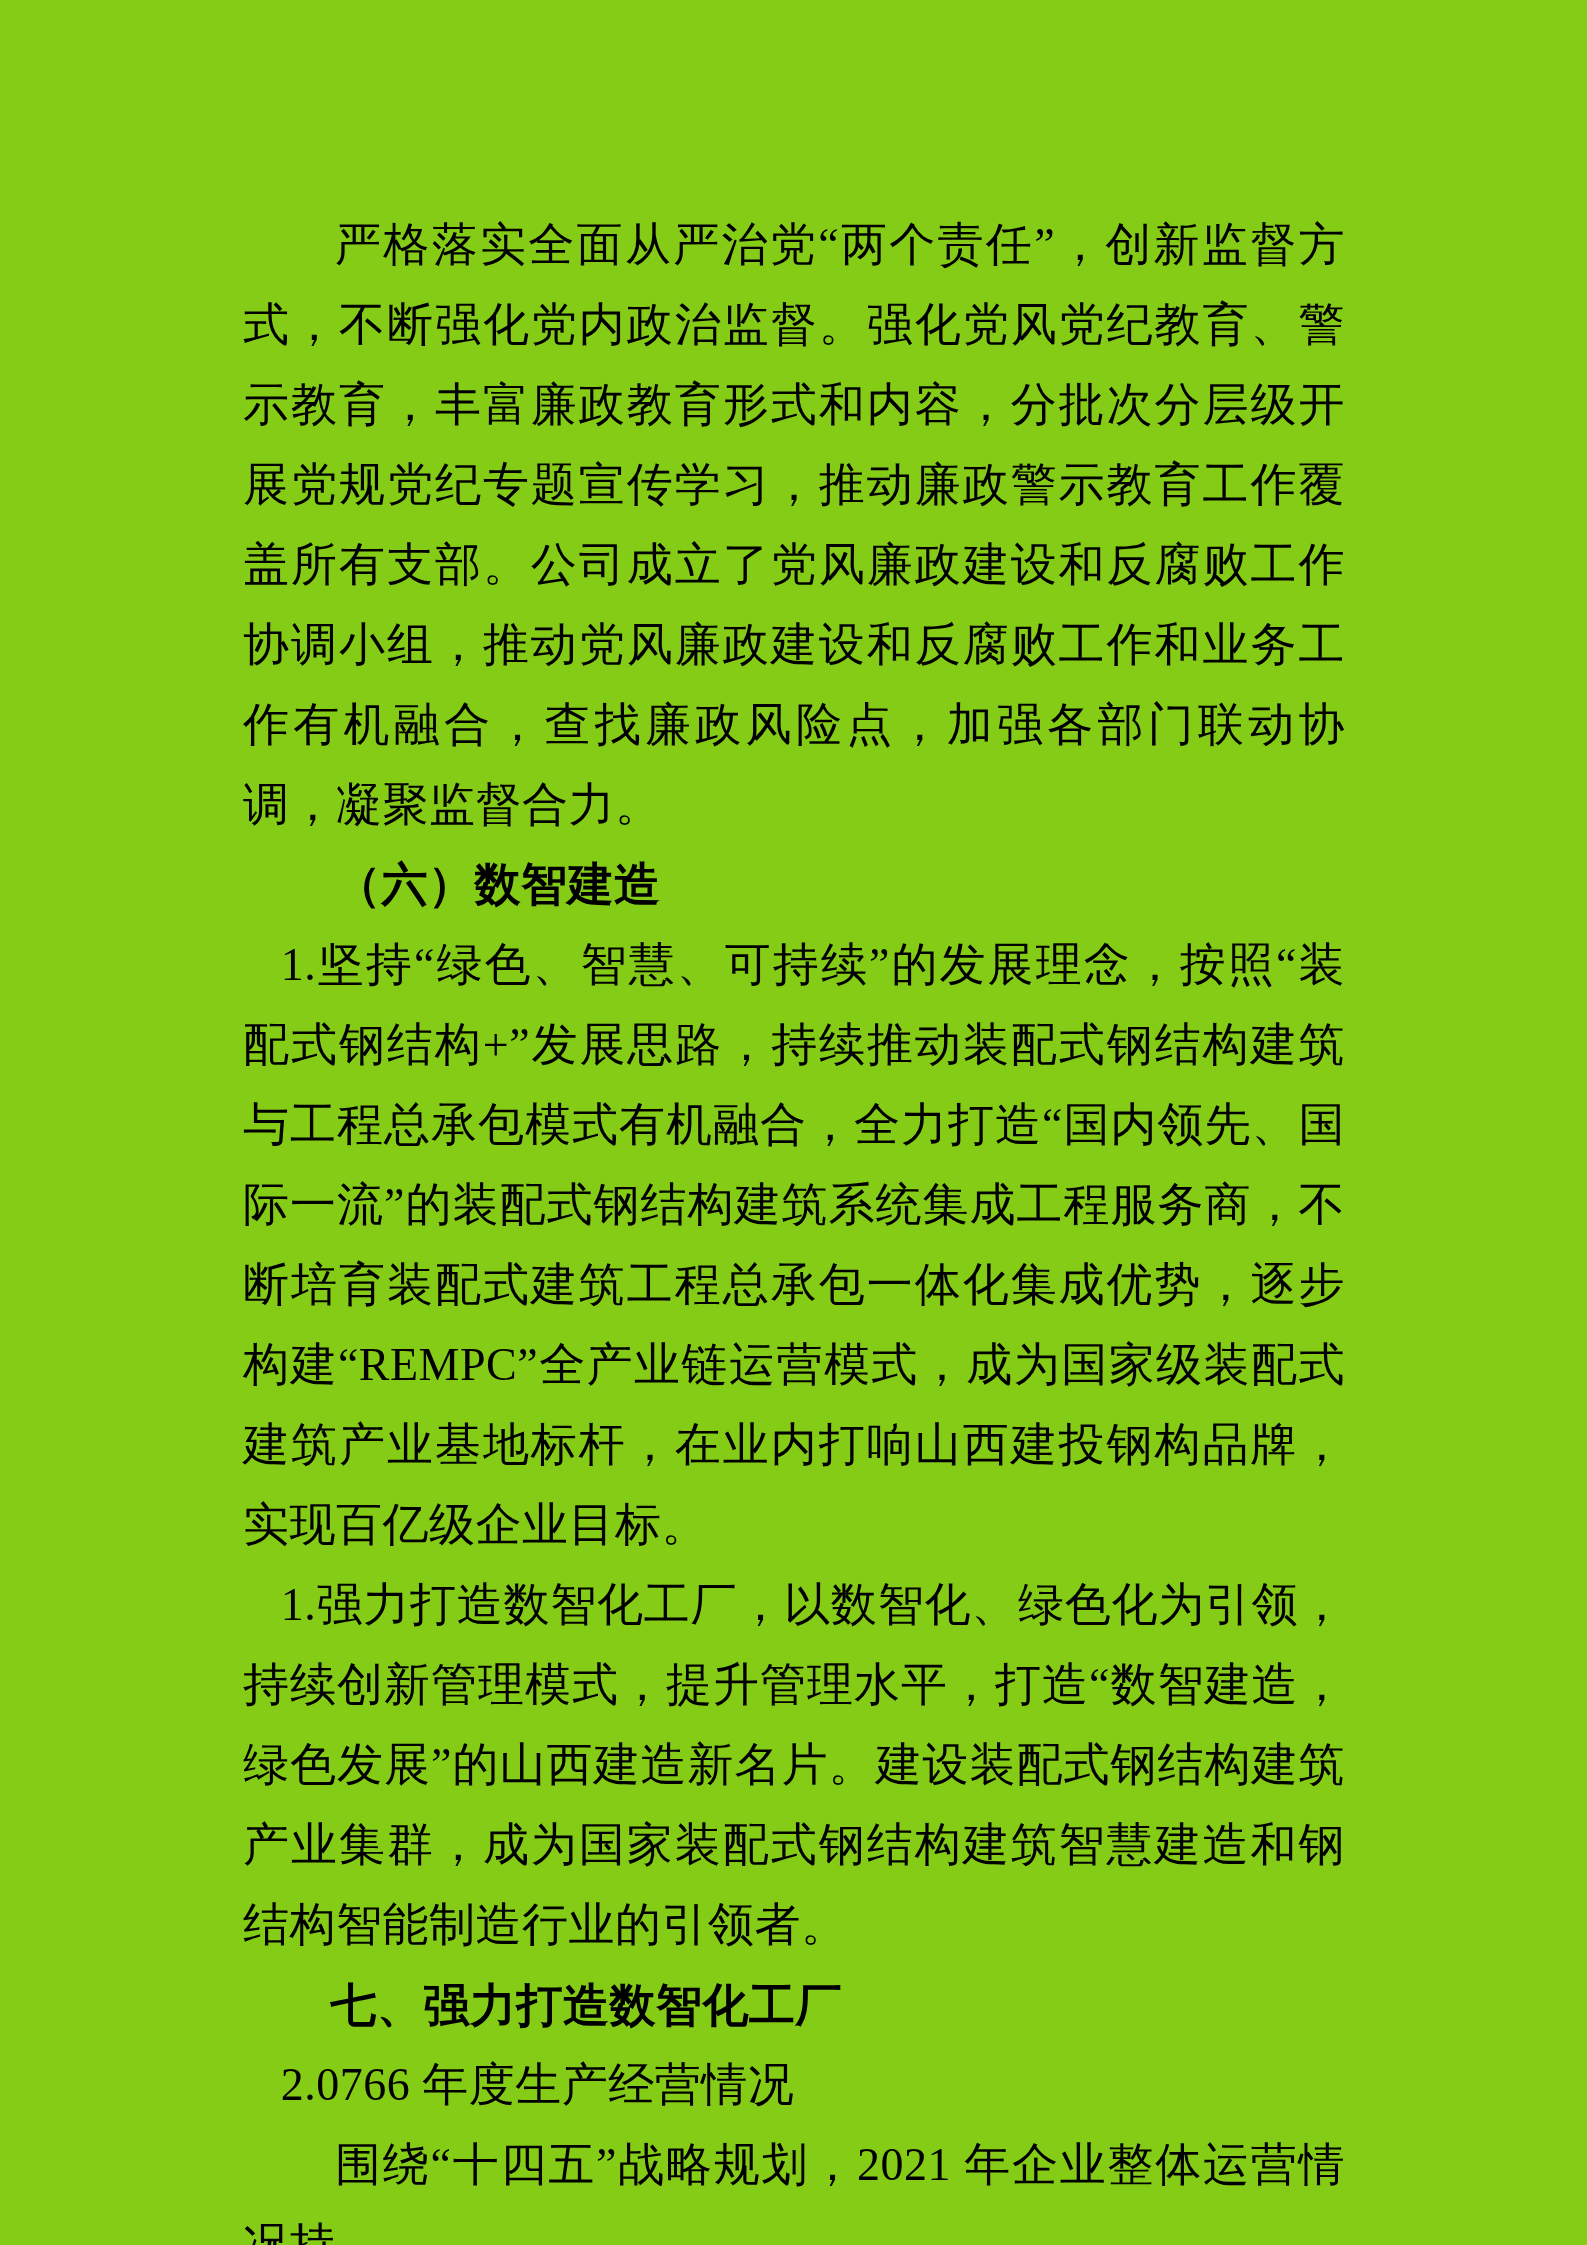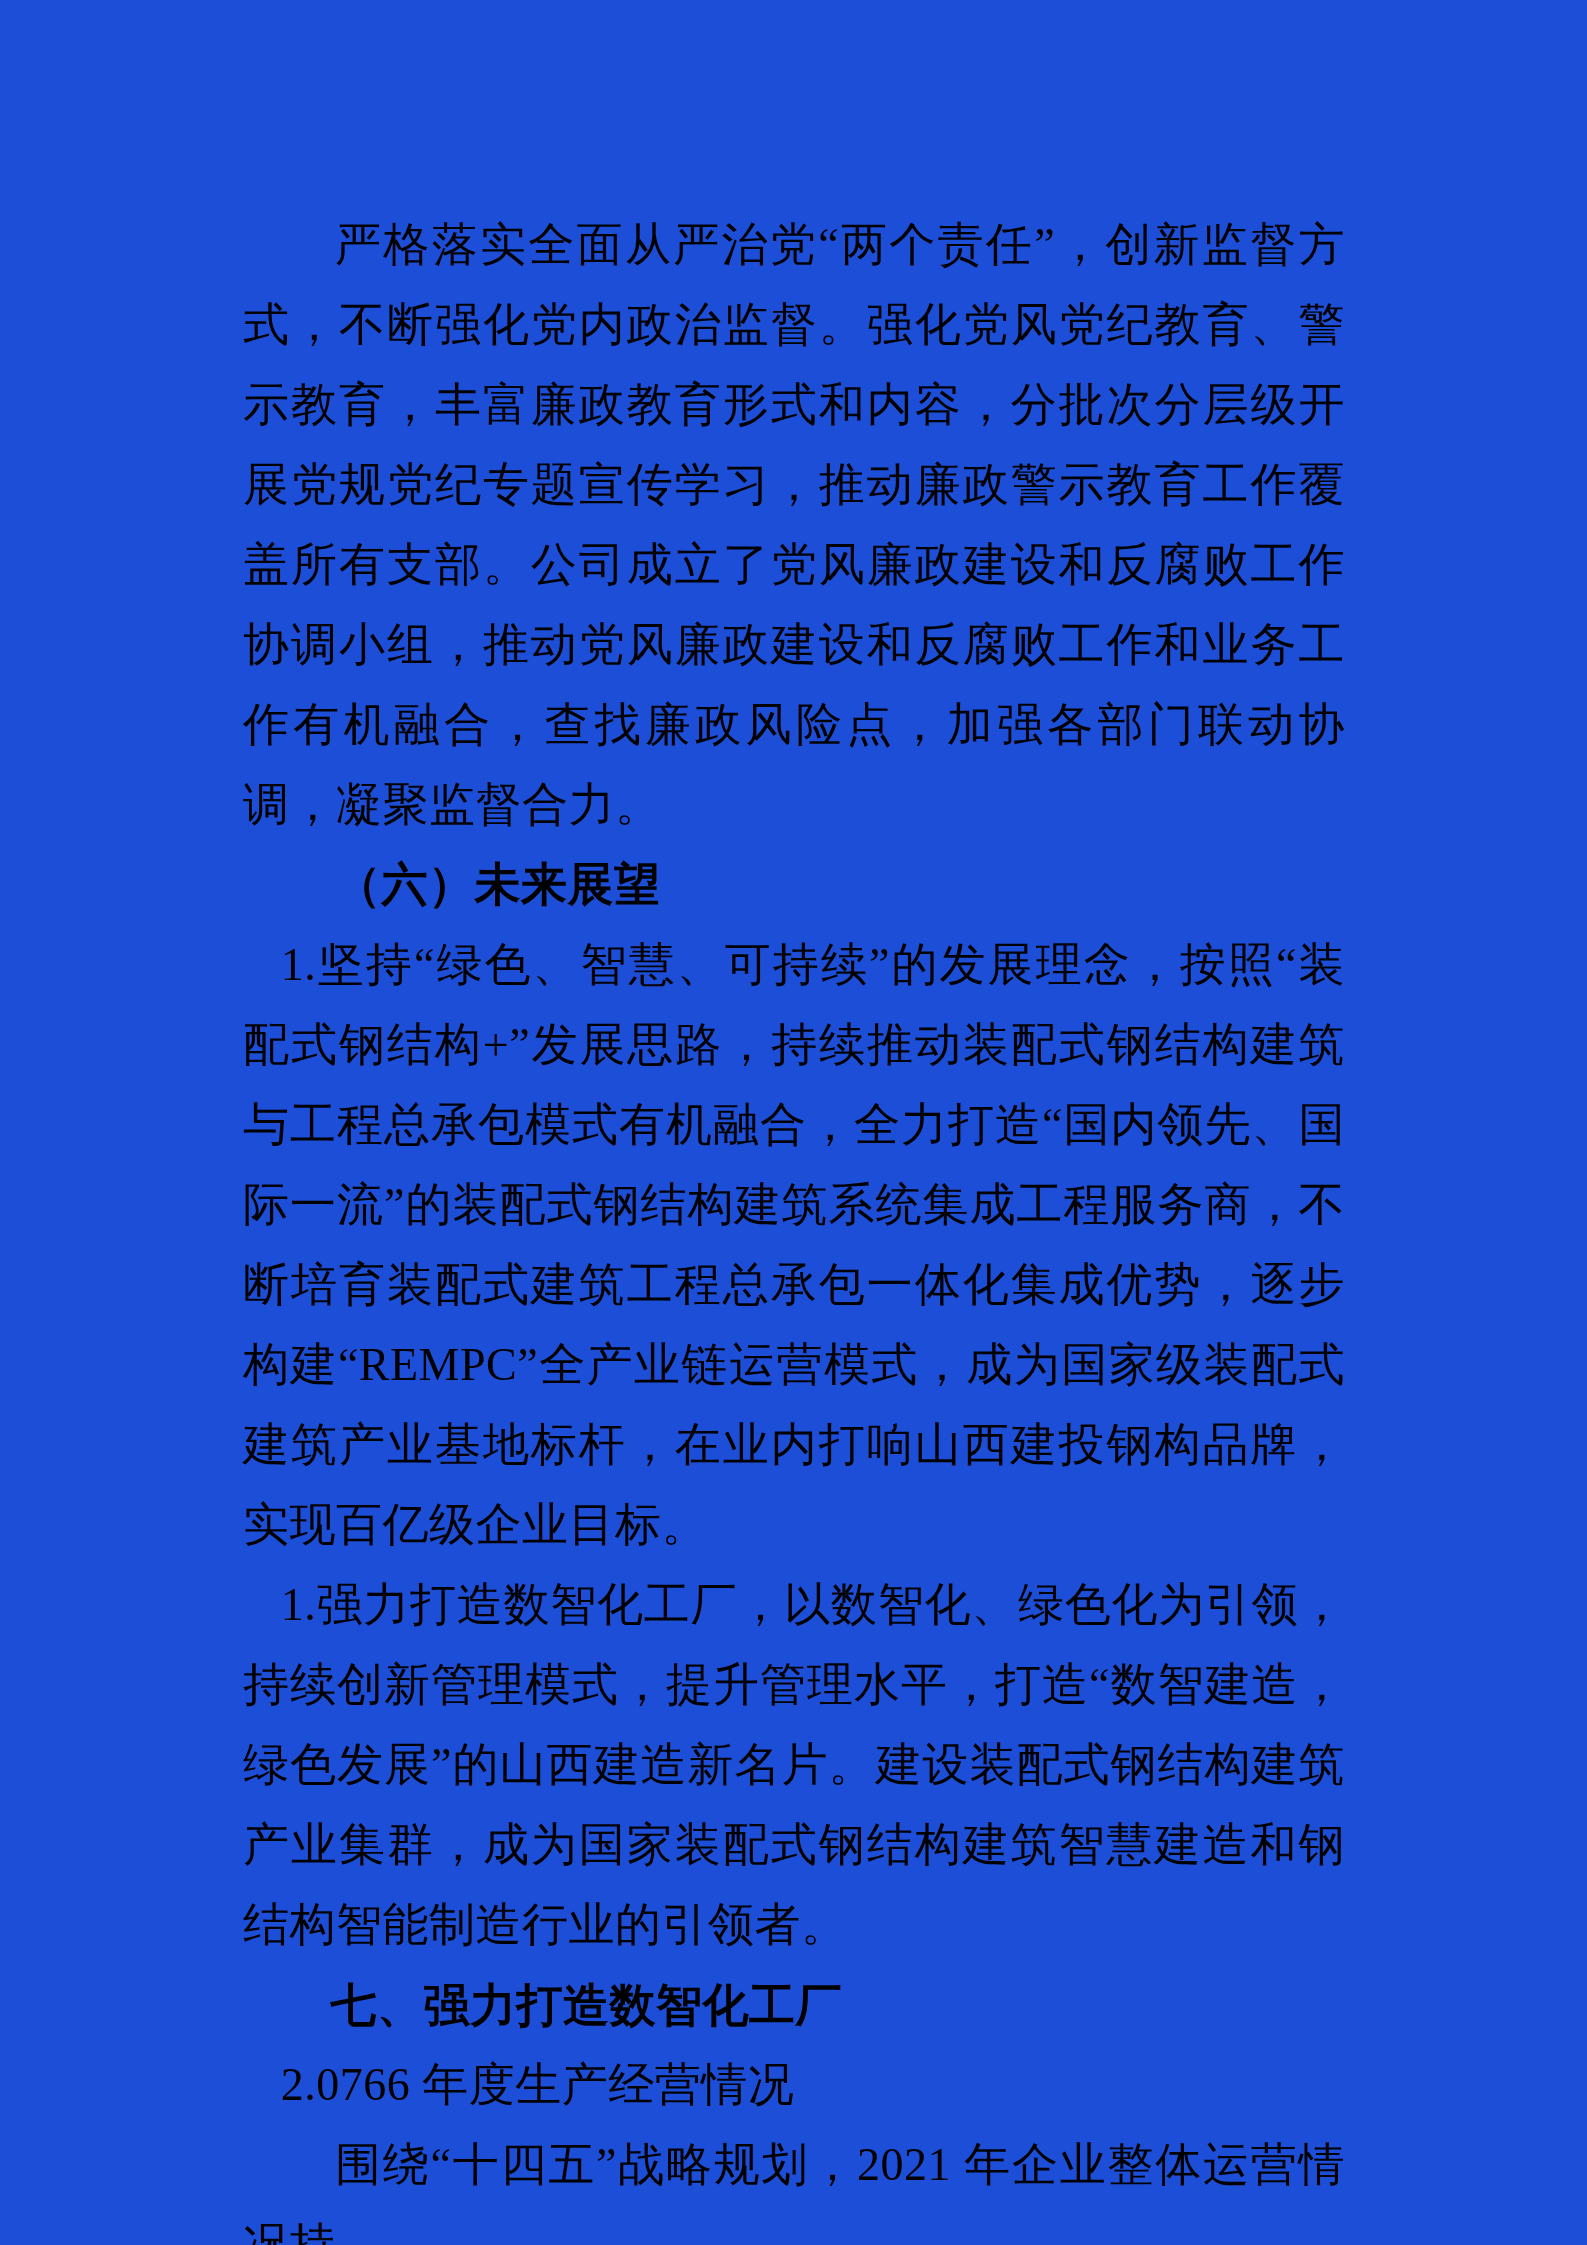--- a/index.html
+++ b/index.html
@@ -4,21 +4,21 @@
 <style>
   html, body {
     margin: 0;
     padding: 0;
     background: #e8e8e8;
   }
   .page {
     position: relative;
     width: 1587px;
     height: 2245px;
-    background: #1d4ed8;
+    background: #84cc16;
     margin: 0 auto;
     overflow: hidden;
     color: #000000;
     font-family: "Liberation Serif", "DejaVu Serif", serif;
   }
   .content {
     position: absolute;
     top: 205px;
     left: 243px;
     width: 1102px;
@@ -46,20 +46,20 @@
     text-align: left;
     text-indent: 1.9em;
   }
 </style>
 </head>
 <body>
 
 <div class="page">
   <div class="content">
     <p class="para">严格落实全面从严治党“两个责任”，创新监督方式，不断强化党内政治监督。强化党风党纪教育、警示教育，丰富廉政教育形式和内容，分批次分层级开展党规党纪专题宣传学习，推动廉政警示教育工作覆盖所有支部。公司成立了党风廉政建设和反腐败工作协调小组，推动党风廉政建设和反腐败工作和业务工作有机融合，查找廉政风险点，加强各部门联动协调，凝聚监督合力。</p>
-    <p class="para heading-serif">（六）未来展望</p>
+    <p class="para heading-serif">（六）数智建造</p>
     <p class="para numbered">1.坚持“绿色、智慧、可持续”的发展理念，按照“装配式钢结构+”发展思路，持续推动装配式钢结构建筑与工程总承包模式有机融合，全力打造“国内领先、国际一流”的装配式钢结构建筑系统集成工程服务商，不断培育装配式建筑工程总承包一体化集成优势，逐步构建“REMPC”全产业链运营模式，成为国家级装配式建筑产业基地标杆，在业内打响山西建投钢构品牌，实现百亿级企业目标。</p>
     <p class="para numbered">1.强力打造数智化工厂，以数智化、绿色化为引领，持续创新管理模式，提升管理水平，打造“数智建造，绿色发展”的山西建造新名片。建设装配式钢结构建筑产业集群，成为国家装配式钢结构建筑智慧建造和钢结构智能制造行业的引领者。</p>
     <p class="para heading-sans">七、强力打造数智化工厂</p>
     <p class="para numbered">2.0766 年度生产经营情况</p>
     <p class="para">围绕“十四五”战略规划，2021 年企业整体运营情况持</p>
   </div>
 </div>
 
 </body></html>

